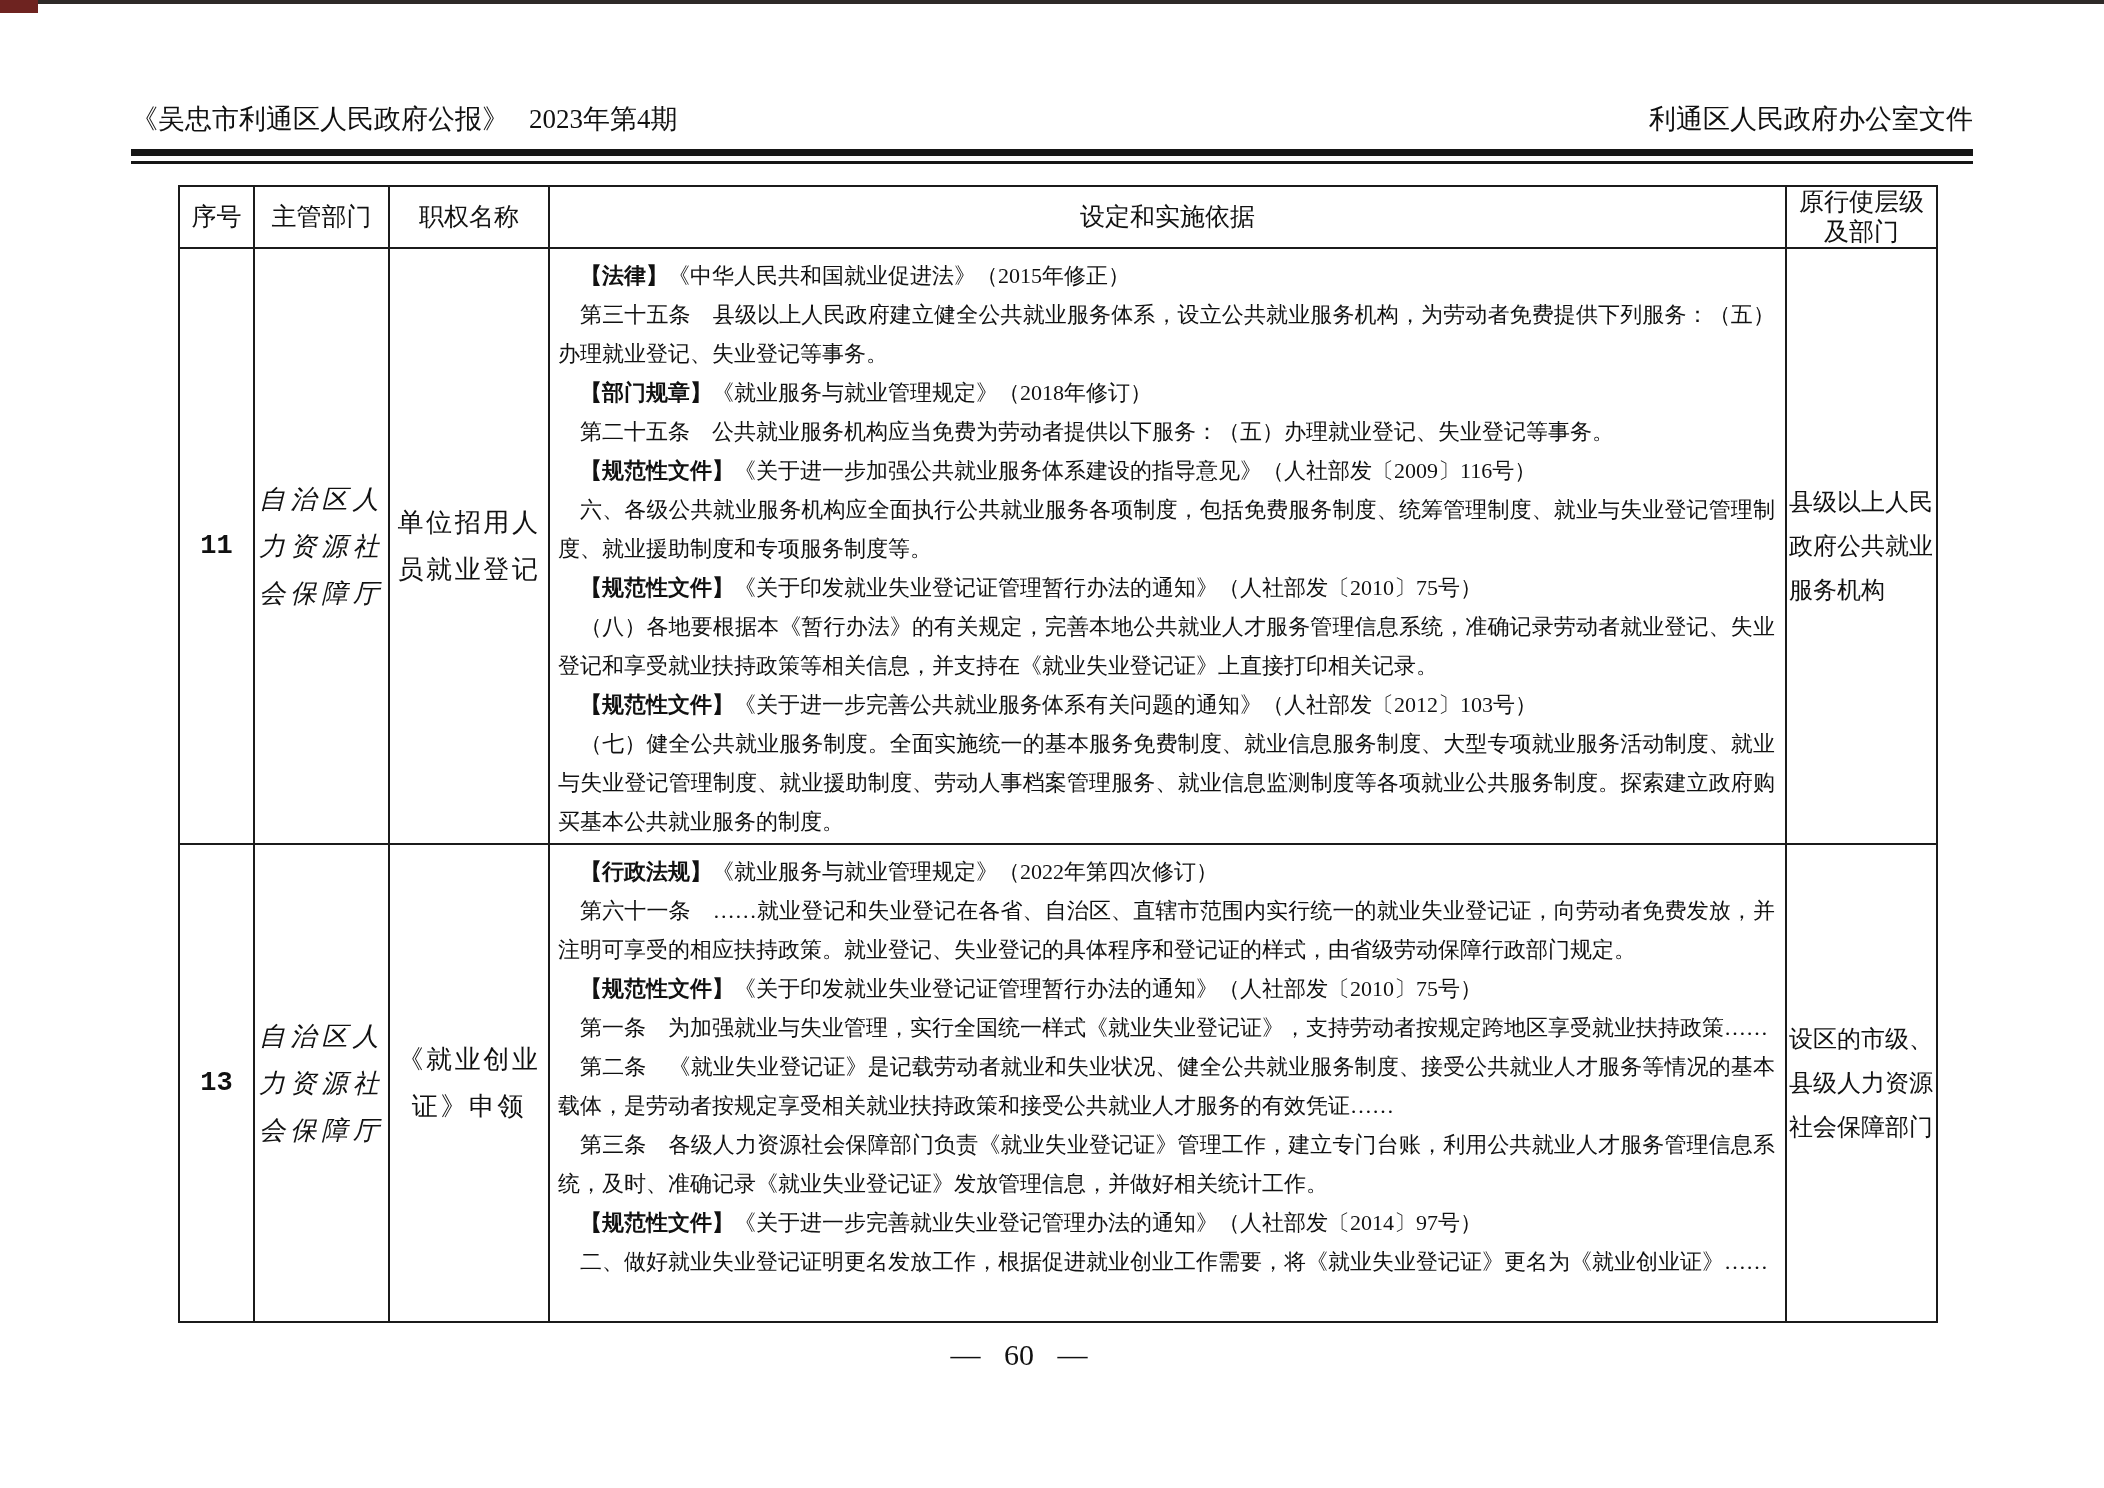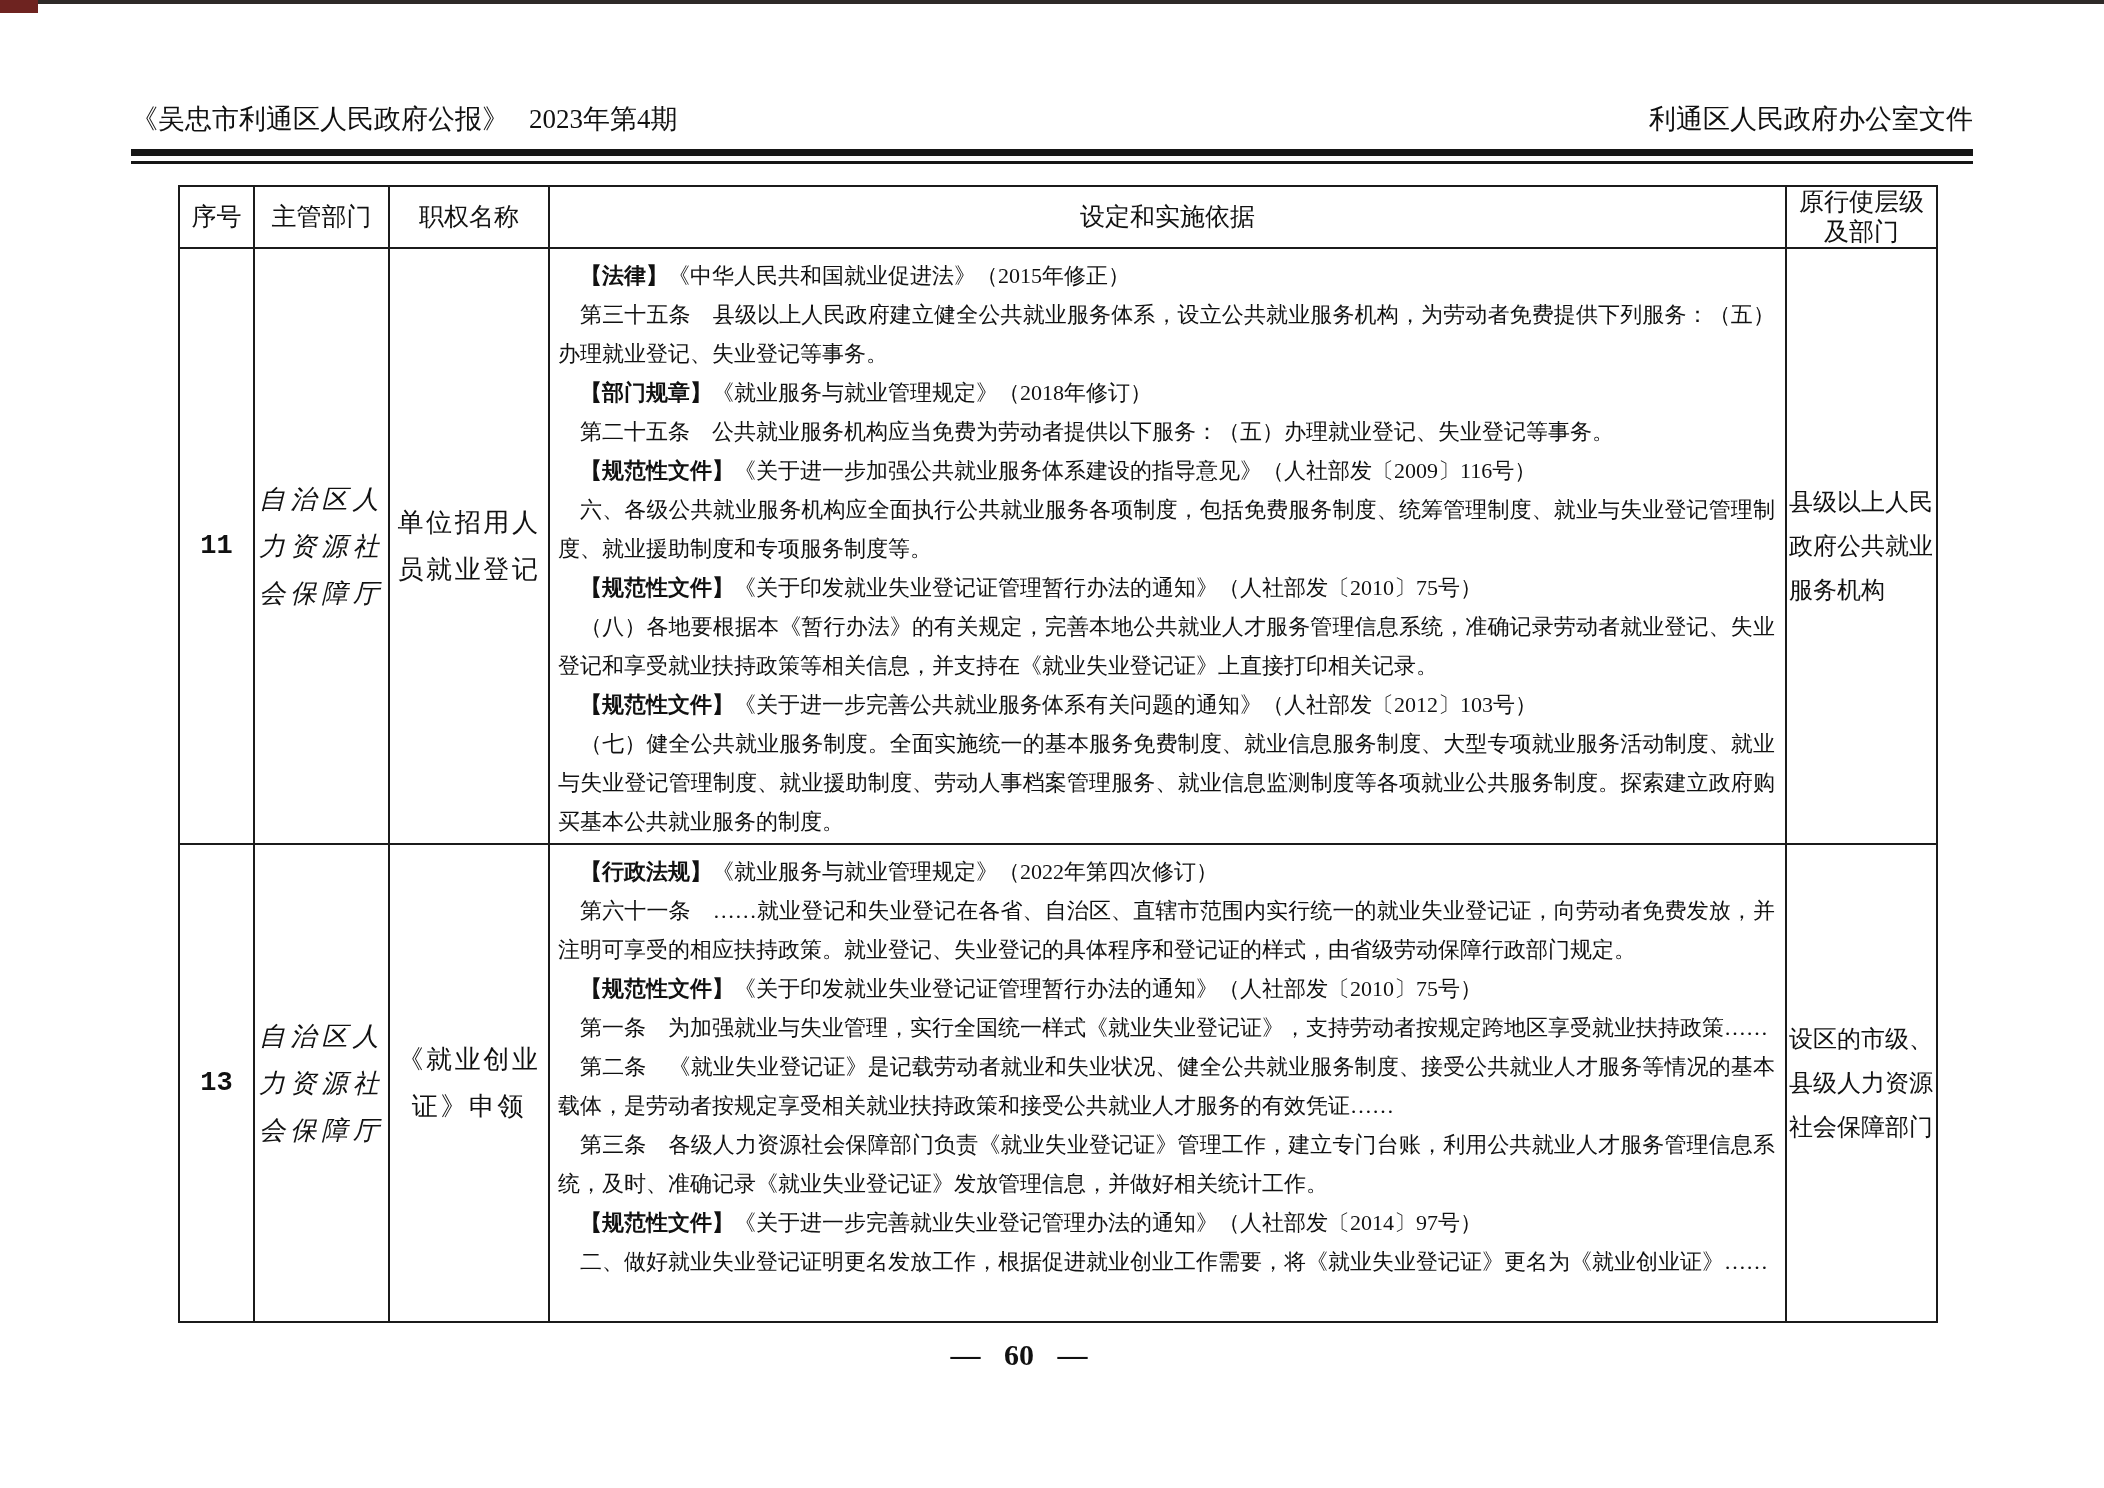--- a/index.html
+++ b/index.html
@@ -63,21 +63,21 @@
   .basis-para { margin:0; text-indent:1em; }
   .doc-label { font-weight:bold; }
   .cell-level {
     text-align:left; vertical-align:middle;
     font-size:24px; line-height:44px; padding:8px 2px;
   }
 
   
   .page-footer {
     position:absolute; top:1338px; left:0; width:2038px;
-    text-align:center; font-size:30px; word-spacing:16px;font-weight:bold;
+    text-align:center; font-size:30px; word-spacing:16px;
   }
 </style>
 </head>
 <body>
 
 <div class="scan-top-edge" style="background: rgb(46, 42, 40);"></div>
 <div class="scan-corner-mark" style="background: rgb(110, 35, 32);"></div>
 
 <div class="page-header">
   <div>

